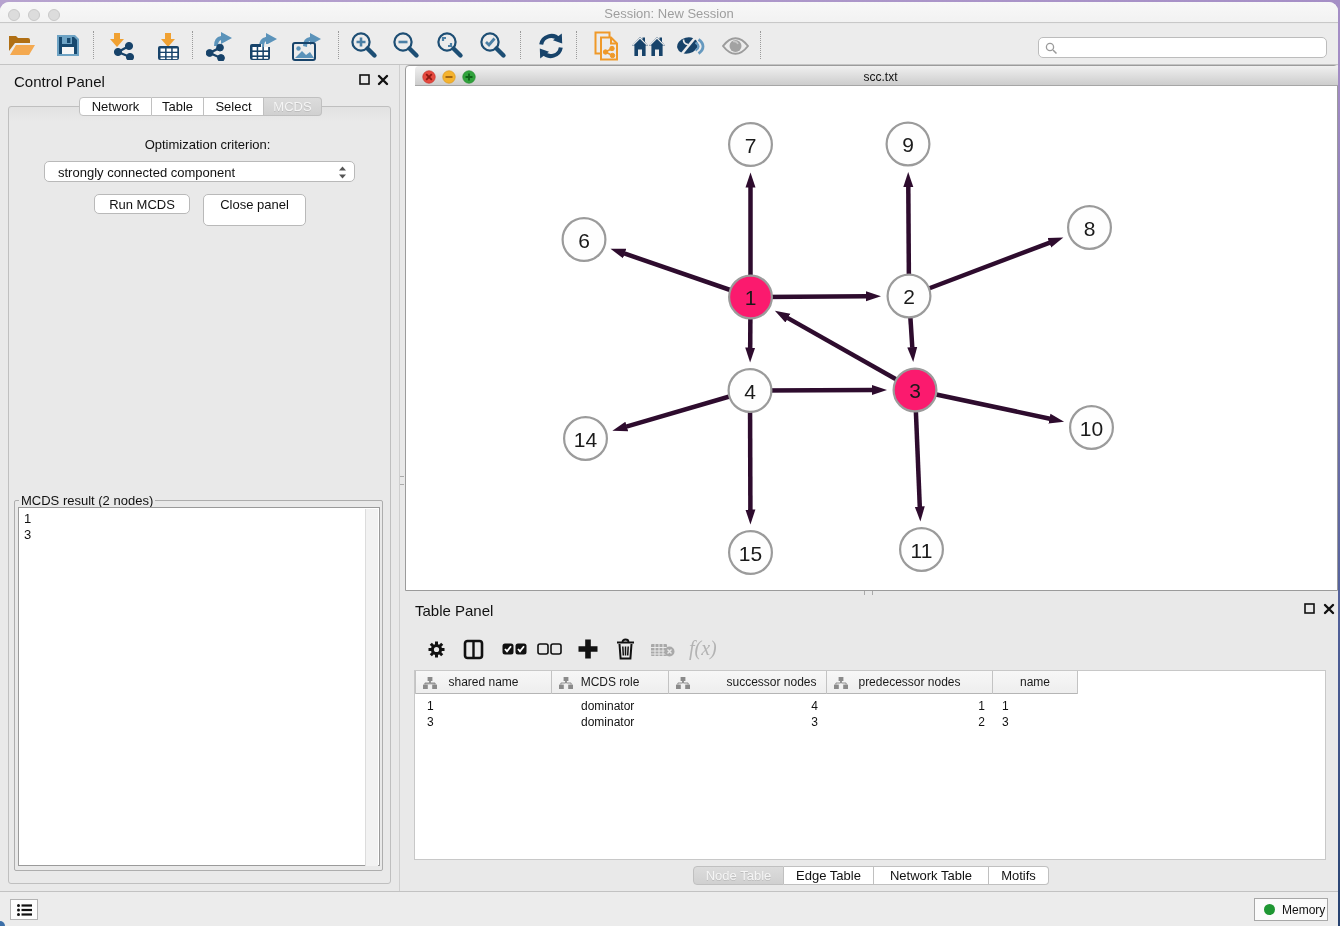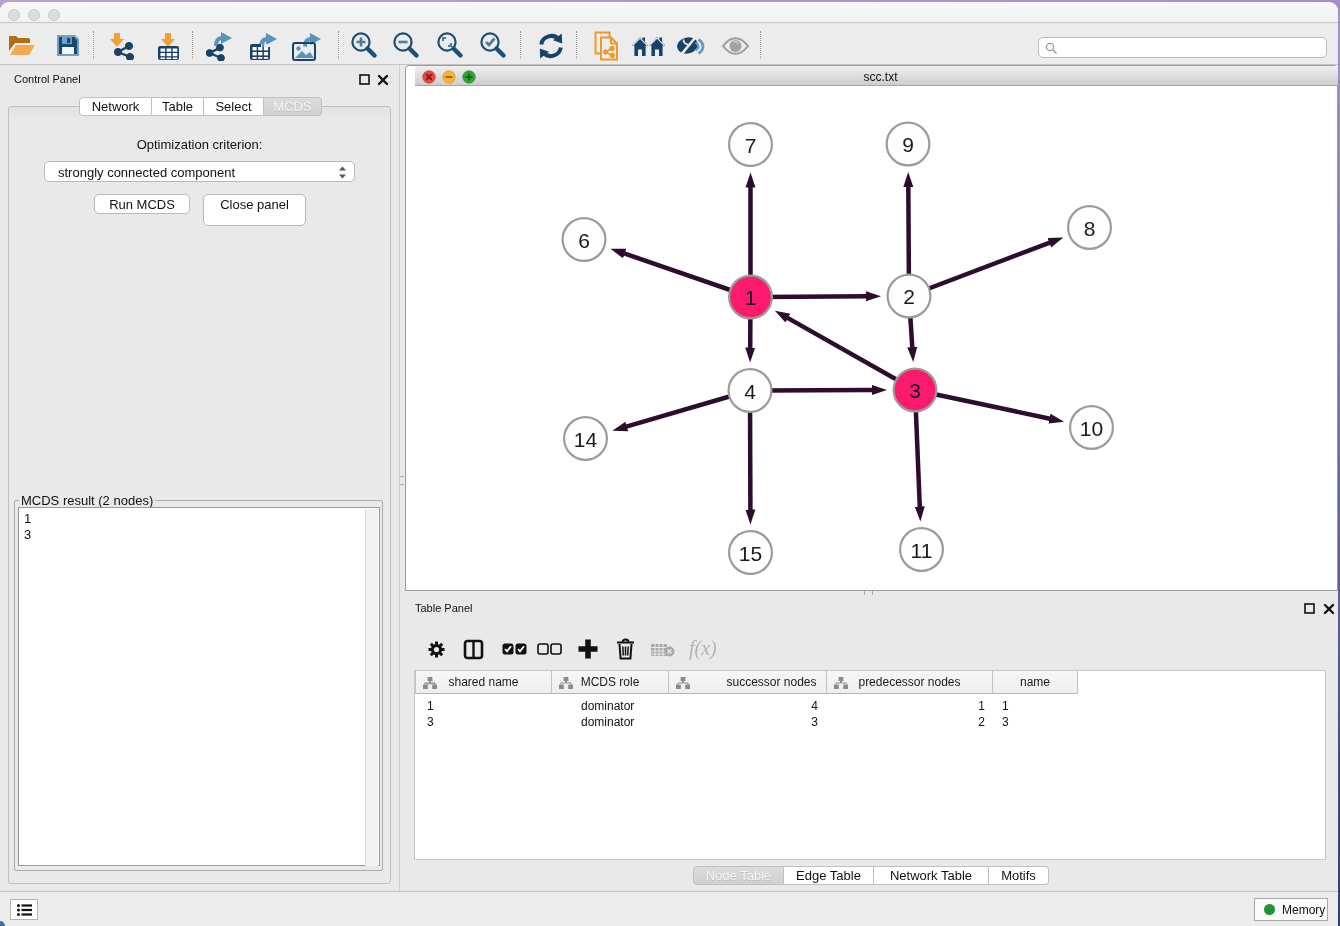--- a/index.html
+++ b/index.html
@@ -30,35 +30,36 @@
     border:1px solid #9b9b9b; border-radius:4px 4px 0 0; background:#fff; }
   #netwin .ntitle { position:absolute; left:9px; top:0; width:100%; height:20px;
     background:linear-gradient(#f0f0f0,#cdcdcd); border-bottom:1px solid #a6a6a6;
     border-radius:4px 4px 0 0; }
   #netwin .ntitle .t { position:absolute; width:100%; text-align:center; top:4px; font-size:12px; color:#111; }
   #hsplit { position:absolute; left:405px; top:589px; width:933px; height:6px; background:#e9e9e9; }
   #tablepanel { position:absolute; left:405px; top:595px; width:933px; height:294px; background:#e9e9e9; }
   #statusbar { position:absolute; left:0; top:889px; width:100%; height:35px;
     background:#ececec; border-top:1px solid #c2c2c2; }
   
-  .panhead { font-size:11px; color:#111; }
+  .panhead { font-size:15px; color:#111; }
   .wbtn { position:absolute; background:#fff; border:1px solid #b9b9b9; border-radius:5px;
     font-size:13px; color:#111; text-align:center; }
   .tabseg { position:absolute; height:19px; font-size:13px; text-align:center;
     background:#fff; border:1px solid #c0c0c0; color:#111; line-height:18px; z-index:3; }
   .th { position:absolute; top:0; height:23px; font-size:12px; color:#1a1a1a;
     text-align:center; line-height:23px; border-left:1px solid #c3c3c3; }
   .th:first-of-type { border-left:none; }
   .tr1 { position:absolute; left:0; width:100%; height:16px; font-size:12px; color:#111; }
   .thicon { position:absolute; left:7px; top:6px; }
 </style>
 </head>
 <body>
 <div id="win">
   <div id="titlebar">
+    <div class="title">Session: New Session</div>
     <div class="tl" style="left:8px"></div>
     <div class="tl" style="left:28px"></div>
     <div class="tl" style="left:48px"></div>
   </div>
   <div id="toolbar">
 
     <svg class="tbi" style="left:8px;top:10px" width="28" height="22" viewBox="0 0 28 22">
       <path d="M1 2 L8 2 L10 4 L20 4 Q22 4 22 6 L22 9 L7 9 L1 17 Z" fill="#b06f14"></path>
       <path d="M8 11 L27 11 L21 21 L2 21 Z" fill="#f4a950"></path>
     </svg>
@@ -223,21 +224,21 @@
     <svg style="position:absolute;left:377px;top:9px" width="12" height="12" viewBox="0 0 12 12">
       <path d="M2 2 L10 10 M10 2 L2 10" stroke="#111" stroke-width="2.4" stroke-linecap="round"></path>
     </svg>
 
     <div class="tabseg" style="left:79px;top:32px;width:73px;border-radius:4px 0 0 4px;">Network</div>
     <div class="tabseg" style="left:152px;top:32px;width:52px;border-left:none;">Table</div>
     <div class="tabseg" style="left:204px;top:32px;width:60px;border-left:none;">Select</div>
     <div class="tabseg" style="left:264px;top:32px;width:58px;border-left:none;border-radius:0 4px 4px 0;background:linear-gradient(#dcdcdc,#d0d0d0);color:#f5f5f5;text-shadow:0 1px 0 #bdbdbd;">MCDS</div>
 
     <div style="position:absolute;left:8px;top:41px;width:383px;height:778px;border:1px solid #bfbfbf;border-radius:3px;background:linear-gradient(#e2e2e2,#e9e9e9 14px);"></div>
-    <div style="position:absolute;left:0;top:72px;width:399px;text-align:center;font-size:13px;color:#111;">Optimization criterion:</div>
+    <div style="position:absolute;left:8px;top:72px;width:399px;text-align:center;font-size:13px;color:#111;">Optimization criterion:</div>
 
     <div class="wbtn" style="left:44px;top:96px;width:311px;height:21px;">
       <span style="position:absolute;left:13px;top:3px;font-size:13px;">strongly connected component</span>
       <svg style="position:absolute;right:7px;top:4px" width="9" height="13" viewBox="0 0 9 13">
         <path d="M4.5 0.5 L8 4.5 L1 4.5 Z" fill="#555"></path>
         <path d="M4.5 12.5 L8 8.5 L1 8.5 Z" fill="#555"></path>
       </svg>
     </div>
 
     <div class="wbtn" style="left:94px;top:129px;width:96px;height:20px;line-height:19px;">Run MCDS</div>

